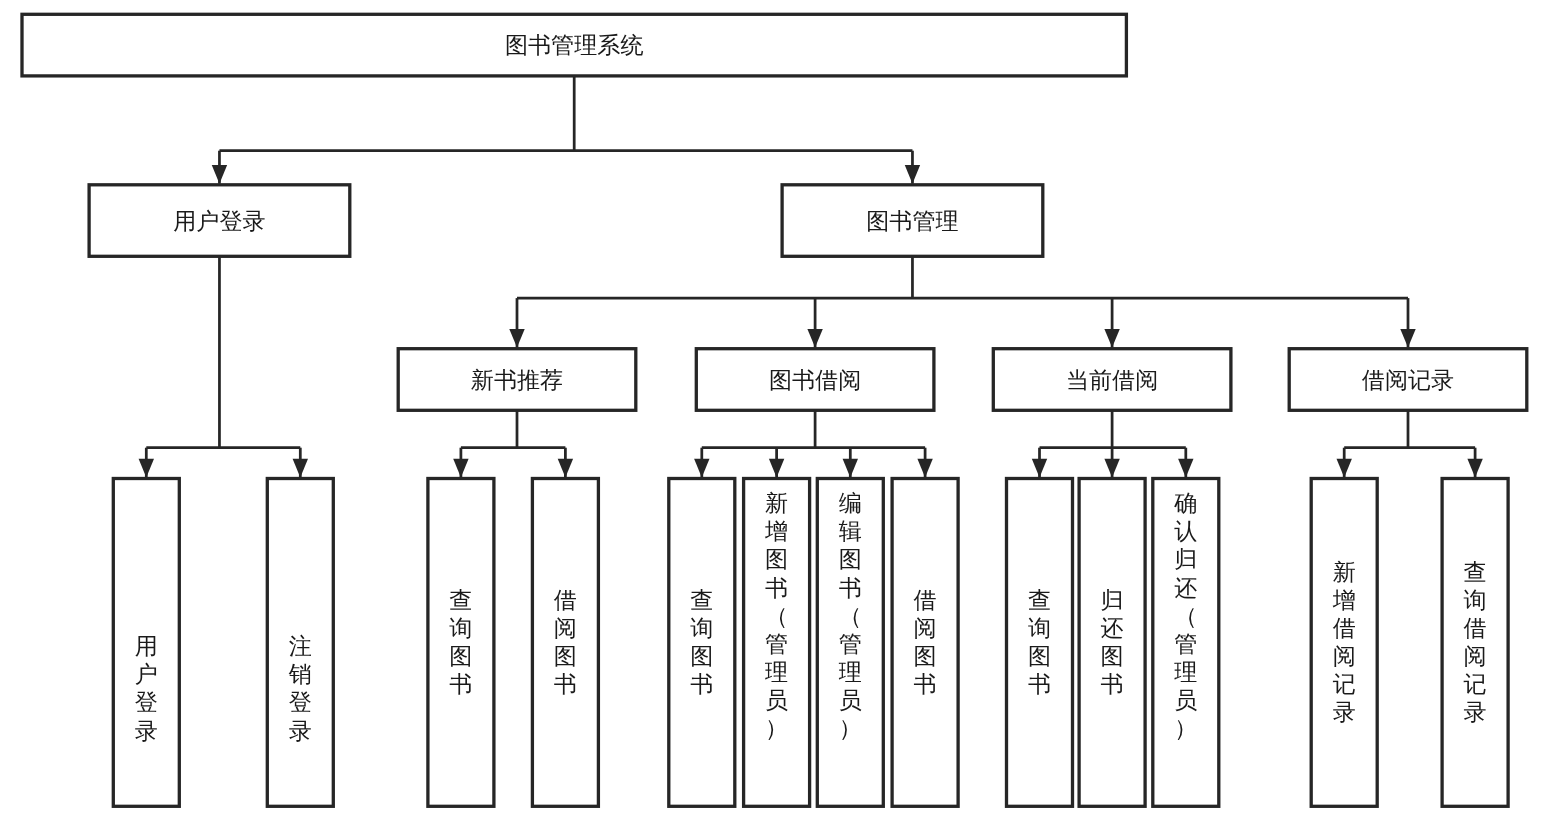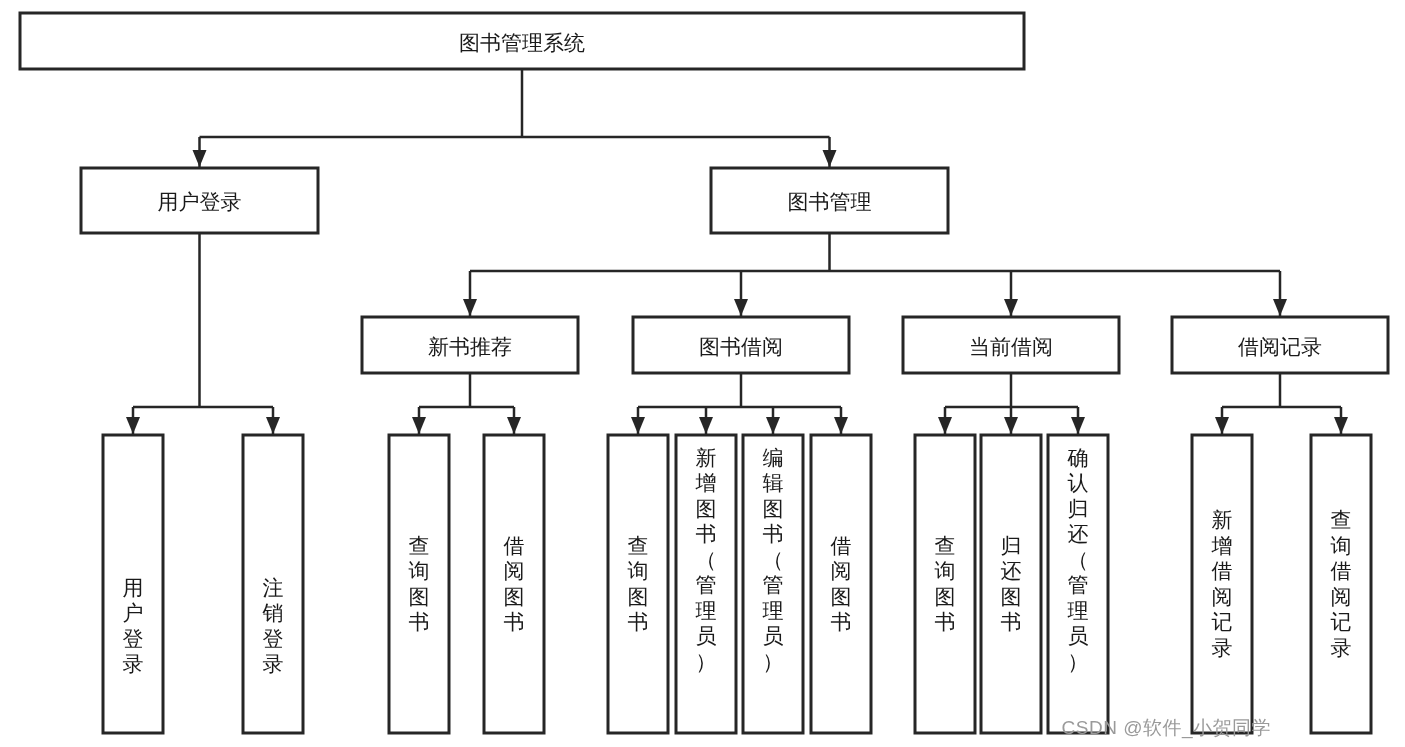--- a/index.html
+++ b/index.html
@@ -201,15 +201,14 @@
           <rect x="1192" y="435" width="60" height="298" class="node-box"></rect>
           <text x="1222" class="node-label-v"><tspan x="1222" y="527.39">新</tspan><tspan x="1222" y="552.89">增</tspan><tspan x="1222" y="578.39">借</tspan><tspan x="1222" y="603.89">阅</tspan><tspan x="1222" y="629.39">记</tspan><tspan x="1222" y="654.89">录</tspan></text>
         </g>
         <g>
           <rect x="1311" y="435" width="60" height="298" class="node-box"></rect>
           <text x="1341" class="node-label-v"><tspan x="1341" y="527.39">查</tspan><tspan x="1341" y="552.89">询</tspan><tspan x="1341" y="578.39">借</tspan><tspan x="1341" y="603.89">阅</tspan><tspan x="1341" y="629.39">记</tspan><tspan x="1341" y="654.89">录</tspan></text>
         </g>
       </g>
   </svg>
 
-  <div class="watermark">CSDN @软件_小贺同学</div>
 
 </div>
 
 </body></html>

